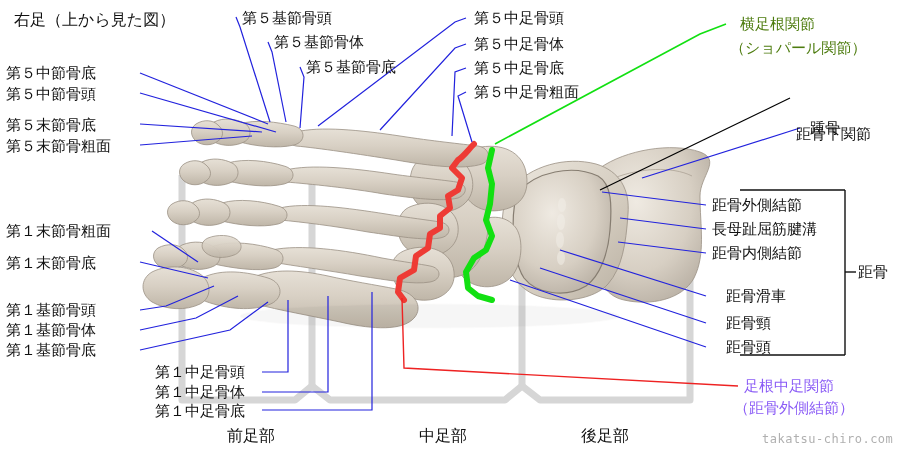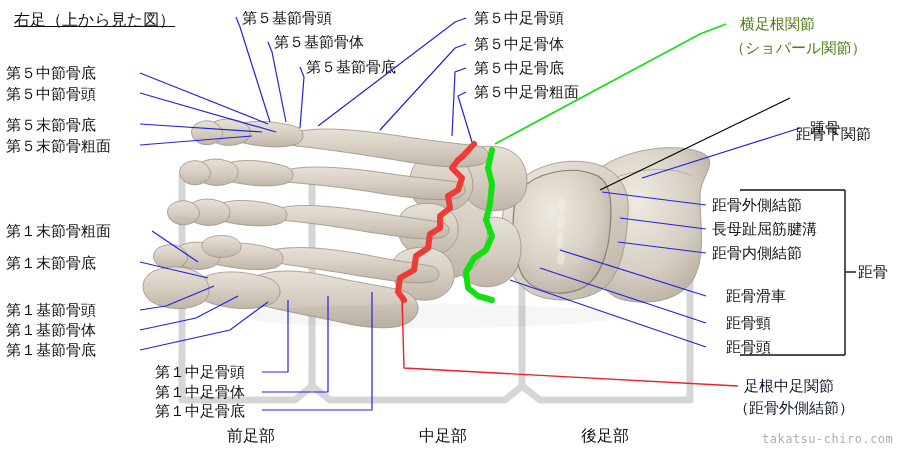--- a/index.html
+++ b/index.html
@@ -7,22 +7,22 @@
     position:relative;width:900px;height:450px;overflow:hidden;
     background:#ffffff;
     font-family:"DejaVu Sans","Liberation Sans",sans-serif;
   }
   #svgroot{position:absolute;left:0;top:0;width:900px;height:450px;}
   .lbl{
     position:absolute;white-space:nowrap;color:#111111;
     font-size:15px;line-height:16px;letter-spacing:0px;
   }
   .lbl.green-t{color:#4d7c0f;}
-  .lbl.red-t{color:#0f172a;}
-  .title{font-size:16px;color:#111;text-decoration:underline;}
+  .lbl.red-t{color:#8b5cf6;}
+  .title{font-size:16px;color:#111;}
   .region{font-size:16px;color:#111;}
   .wm{
     position:absolute;color:#b0b0b0;font-size:12px;
     font-family:"DejaVu Sans Mono","Liberation Mono",monospace;
     letter-spacing:0.5px;
   }
 </style>
 </head>
 <body>
 

